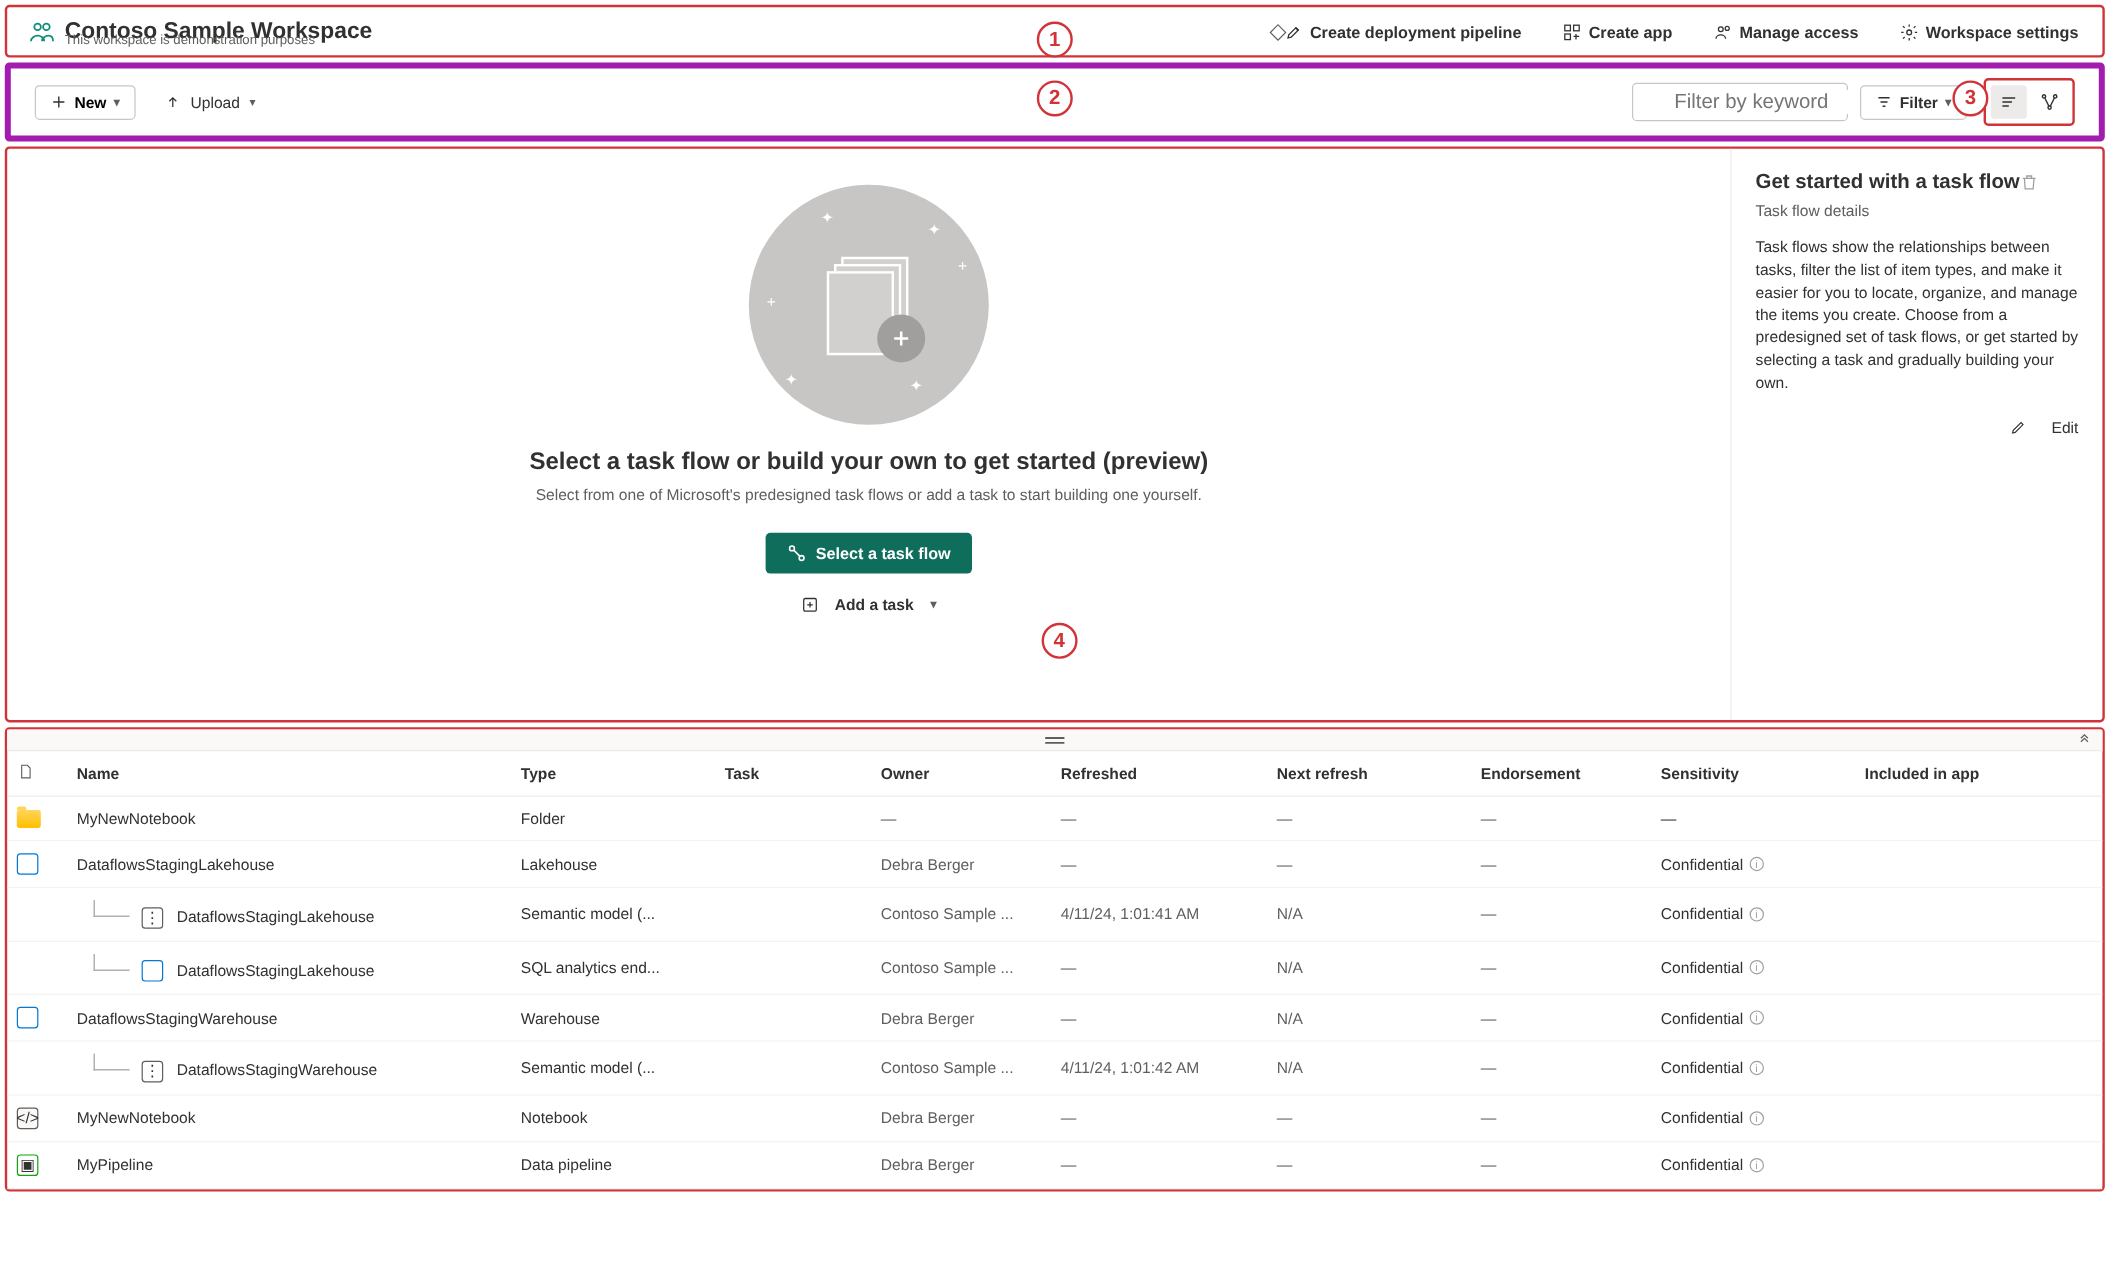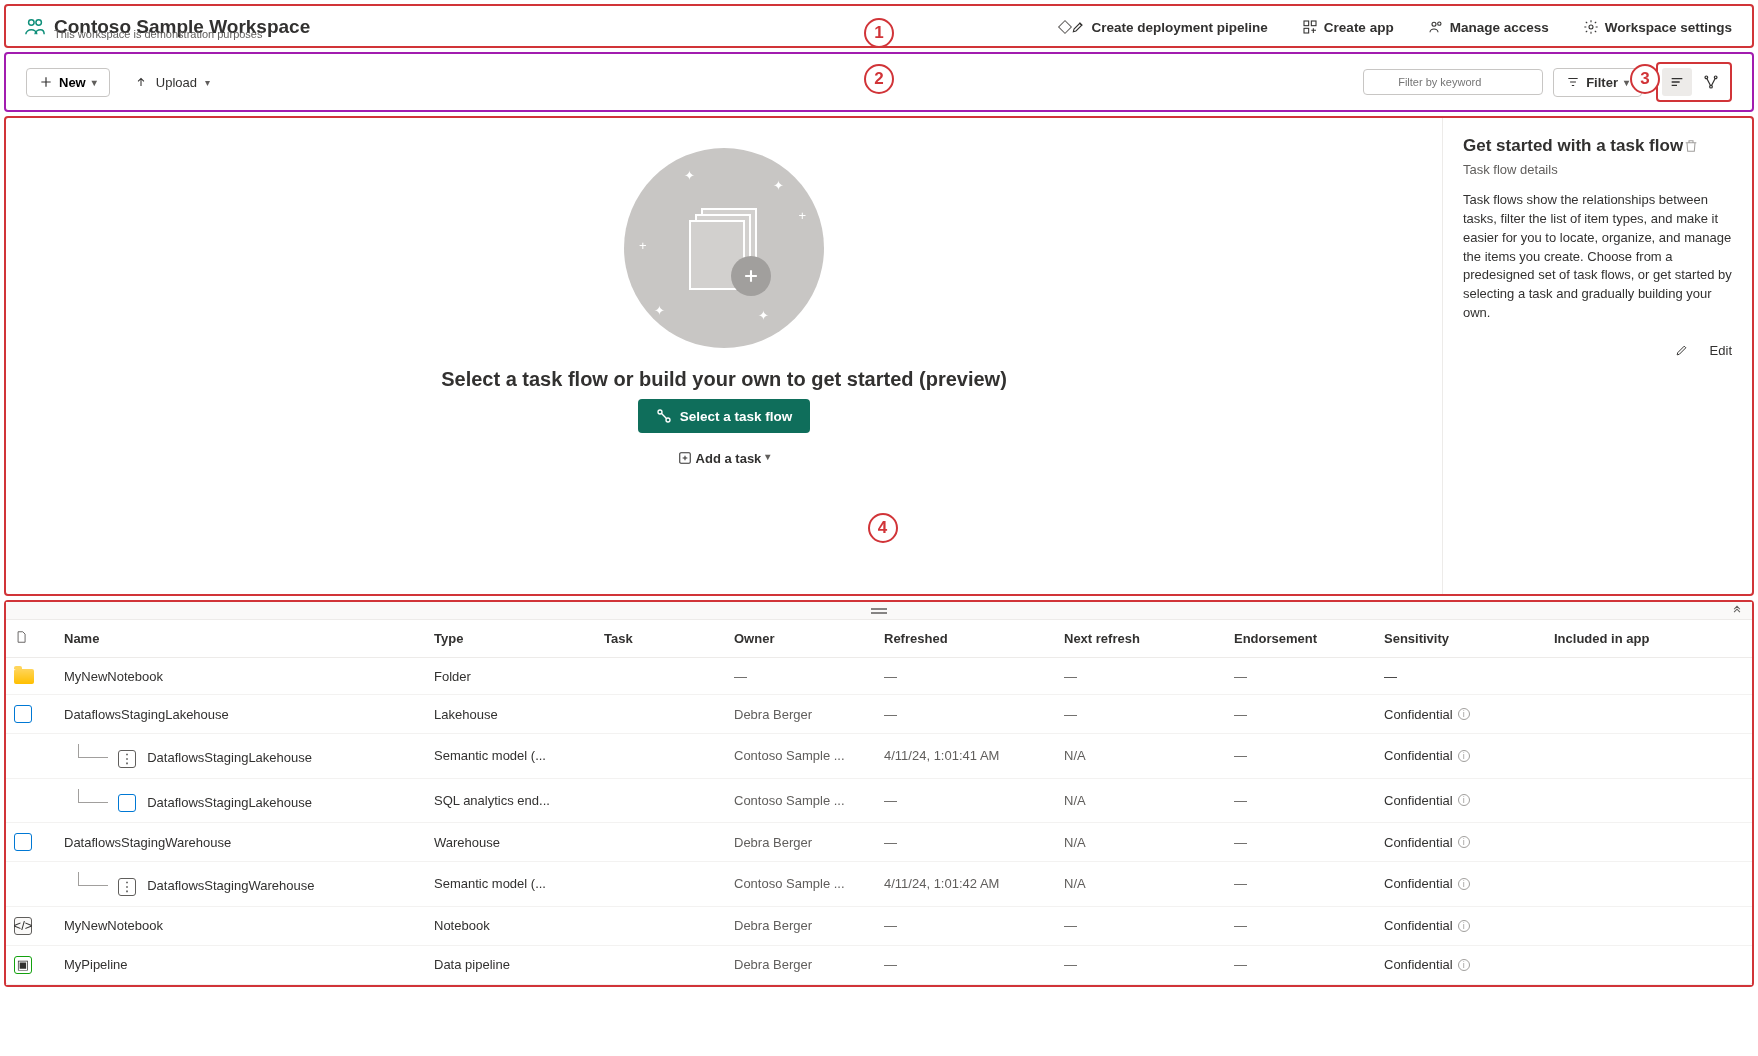--- a/index.html
+++ b/index.html
@@ -7,47 +7,47 @@
 .hdr { display: flex; align-items: center; padding: 10px 20px 8px 18px; border: 2px solid #d13438; border-radius: 4px; margin: 4px; position: relative; }
 .ws-icon { width: 22px; height: 22px; margin-right: 8px; }
 .ws-meta { flex: 1; }
 .ws-title { font-size: 19px; font-weight: 600; display: inline-flex; align-items: center; gap: 8px; }
 .ws-sub { font-size: 11px; color: #605e5c; margin-top: 2px; margin-left: 30px; }
 .hdr-actions { display: flex; gap: 34px; align-items: center; }
 .hdr-action { display: inline-flex; align-items: center; gap: 6px; font-size: 13.5px; font-weight: 600; color: #323130; cursor: pointer; }
 .hdr-action svg { width: 16px; height: 16px; }
 .callout { position: absolute; width: 30px; height: 30px; border: 2.5px solid #d13438; border-radius: 50%; display: flex; align-items: center; justify-content: center; font-size: 17px; font-weight: 600; color: #d13438; background: #fff; }
 .c1 { left: 50%; top: 12px; transform: translateX(-50%); }
-.toolbar { display: flex; align-items: center; padding: 8px 20px; border: 2px solid #a21caf; border-radius: 4px; margin: 4px; position: relative; }
+.toolbar { display: flex; align-items: center; padding: 8px 20px; border: 5px solid #a21caf; border-radius: 4px; margin: 4px; position: relative; }
 .btn { display: inline-flex; align-items: center; gap: 6px; padding: 6px 12px; border: 1px solid #c8c6c4; border-radius: 4px; background: #fff; font-size: 13px; cursor: pointer; }
 .btn.new { font-weight: 600; }
 .tool-item { display: inline-flex; align-items: center; gap: 8px; margin-left: 24px; font-size: 13px; cursor: pointer; }
 .toolbar-right { margin-left: auto; display: flex; align-items: center; gap: 10px; }
 .search { display: inline-flex; align-items: center; border: 1px solid #c8c6c4; border-radius: 4px; padding: 5px 10px; width: 180px; }
-.search input { border: none; outline: none; font-size: 11px; flex: 1; margin-left: 24px; }
+.search input { border: none; outline: none; font-size: 17px; flex: 1; margin-left: 24px; }
 .filter-btn { display: inline-flex; align-items: center; gap: 6px; padding: 6px 12px; border: 1px solid #c8c6c4; border-radius: 4px; font-size: 13px; font-weight: 600; cursor: pointer; }
 .c2 { left: 50%; top: 10px; transform: translateX(-50%); }
 .c3 { right: 92px; top: 10px; }
 .view-box { display: inline-flex; border: 2px solid #d13438; border-radius: 4px; padding: 4px; gap: 4px; margin-left: 4px; }
 .view-btn { width: 30px; height: 28px; display: flex; align-items: center; justify-content: center; border-radius: 3px; cursor: pointer; }
 .view-btn.active { background: #edebe9; }
 .main { display: flex; border: 2px solid #d13438; border-radius: 4px; margin: 4px; position: relative; min-height: 480px; }
 .taskflow-area { flex: 1; padding: 30px 20px 20px; display: flex; flex-direction: column; align-items: center; position: relative; }
 .big-circle { width: 200px; height: 200px; border-radius: 50%; background: #c8c6c4; display: flex; align-items: center; justify-content: center; position: relative; margin-bottom: 20px; }
 .sparkle { position: absolute; color: #fff; }
 .docs-stack { position: relative; width: 70px; height: 80px; }
 .doc { position: absolute; width: 56px; height: 70px; background: #d2d0ce; border: 2px solid #fff; }
 .doc:nth-child(1){ top:0; left:12px; }
 .doc:nth-child(2){ top:6px; left:6px; }
 .doc:nth-child(3){ top:12px; left:0; }
 .plus-badge { position: absolute; bottom: -8px; right: -12px; width: 40px; height: 40px; border-radius: 50%; background: #a19f9d; display:flex; align-items:center; justify-content:center; }
 .tf-h { font-size: 20px; font-weight: 600; margin-bottom: 8px; }
 .tf-sub { font-size: 13px; color: #605e5c; margin-bottom: 24px; text-align: center; }
 .sel-btn { background: #0f6e5b; color: #fff; padding: 9px 18px; border-radius: 4px; font-size: 13.5px; font-weight: 600; display: inline-flex; align-items: center; gap: 8px; cursor: pointer; }
-.add-task { margin-top: 18px; display: inline-flex; gap: 4px; font-size: 13px; font-weight: 600; cursor: pointer; }
+.add-task { margin-top: 18px; display: inline-flex; align-items: center; gap: 14px; font-size: 13px; font-weight: 600; cursor: pointer; }
 .c4 { left: 60%; top: 395px; }
 .side { width: 310px; border-left: 1px solid #edebe9; padding: 18px 20px; }
 .side-h { font-size: 17px; font-weight: 600; display: flex; align-items: center; }
 .side-sub { font-size: 13px; color: #605e5c; margin-top: 6px; }
 .side-body { font-size: 13px; margin-top: 14px; line-height: 1.45; }
 .edit-link { margin-top: 20px; text-align: right; font-size: 13px; display: flex; justify-content: flex-end; align-items: center; gap: 22px; cursor: pointer; }
 .splitter { border: 2px solid #d13438; border-radius: 4px; margin: 4px; }
 .drag { height: 18px; display:flex; align-items:center; justify-content:center; color:#605e5c; background:#faf9f8; border-bottom:1px solid #edebe9; position: relative; }
 .expand-icon { position: absolute; right: 8px; top: 2px; color:#605e5c; }
 .tbl { width: 100%; border-collapse: collapse; }
@@ -184,20 +184,21 @@
           <div class="doc"></div>
           <div class="doc"></div>
         <div class="plus-badge">
             <svg width="20" height="20" viewBox="0 0 24 24" fill="none" stroke="#fff" stroke-width="2.5">
               <path d="M12 5v14M5 12h14"></path>
             </svg>
           </div>
       </div>
     </div>
     <div class="tf-h">Select a task flow or build your own to get started (preview)</div>
+    <div class="tf-sub">Select from one of Microsoft's predesigned task flows or add a task to start building one yourself.</div>
     <div class="sel-btn">
       <svg width="16" height="16" viewBox="0 0 24 24" fill="none" stroke="#fff" stroke-width="2">
           <circle cx="6" cy="6" r="3"></circle>
           <circle cx="18" cy="18" r="3"></circle>
           <path d="M8 8l8 8"></path>
         </svg>
       <span>Select a task flow</span>
     </div>
     <div class="add-task">
       <svg width="14" height="14" viewBox="0 0 24 24" fill="none" stroke="#323130" stroke-width="1.8">

